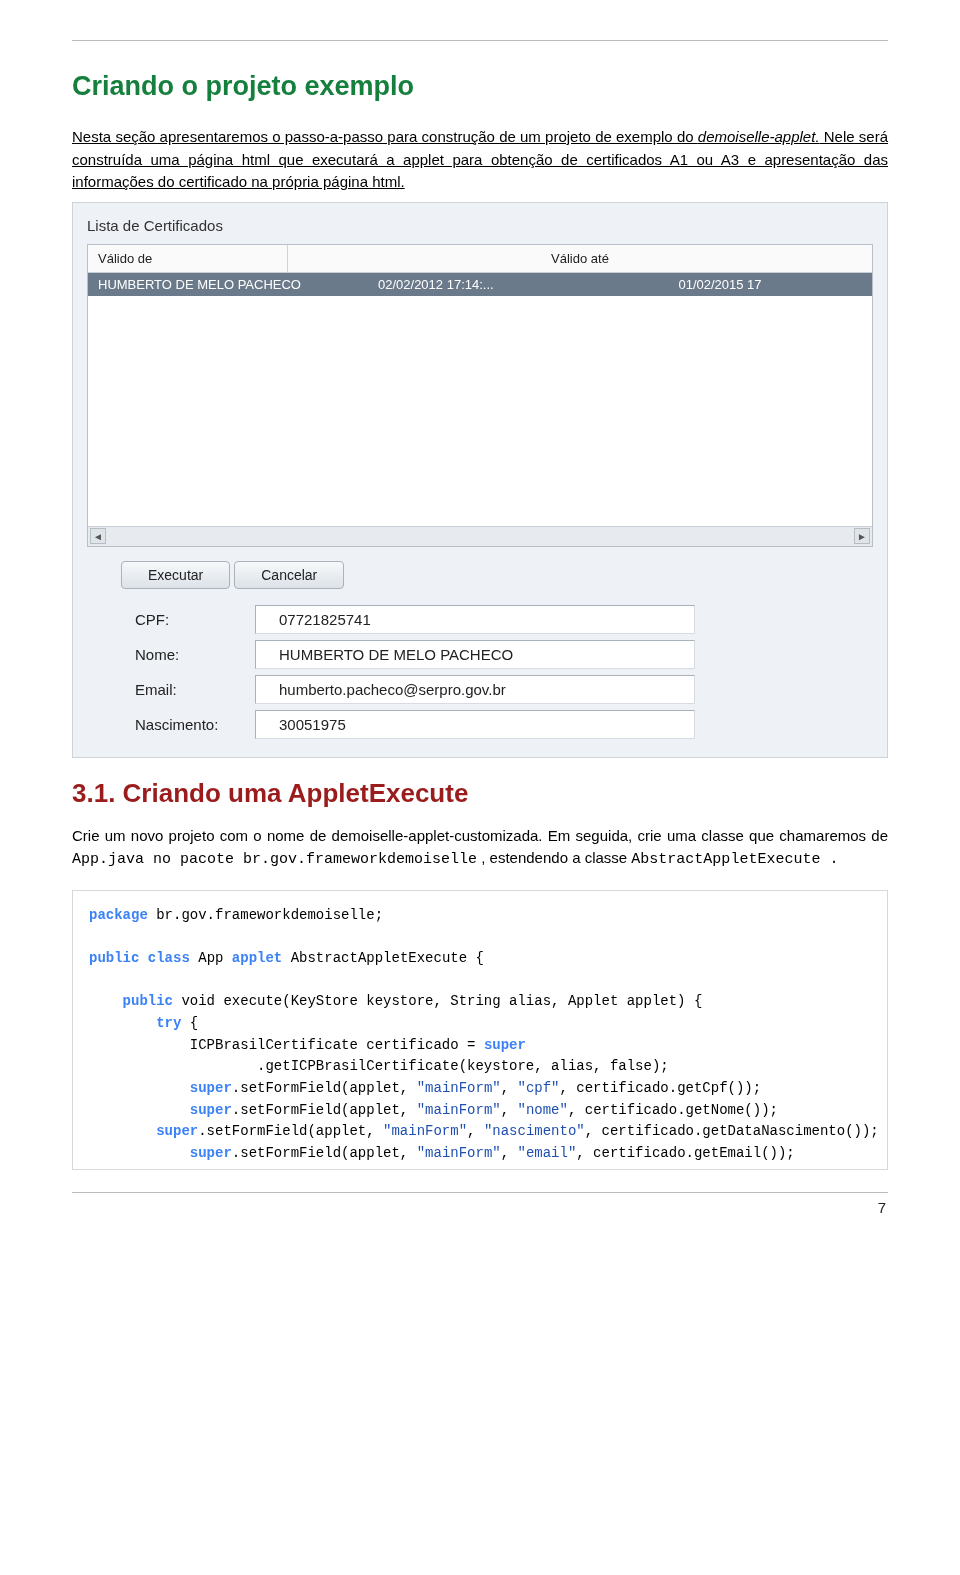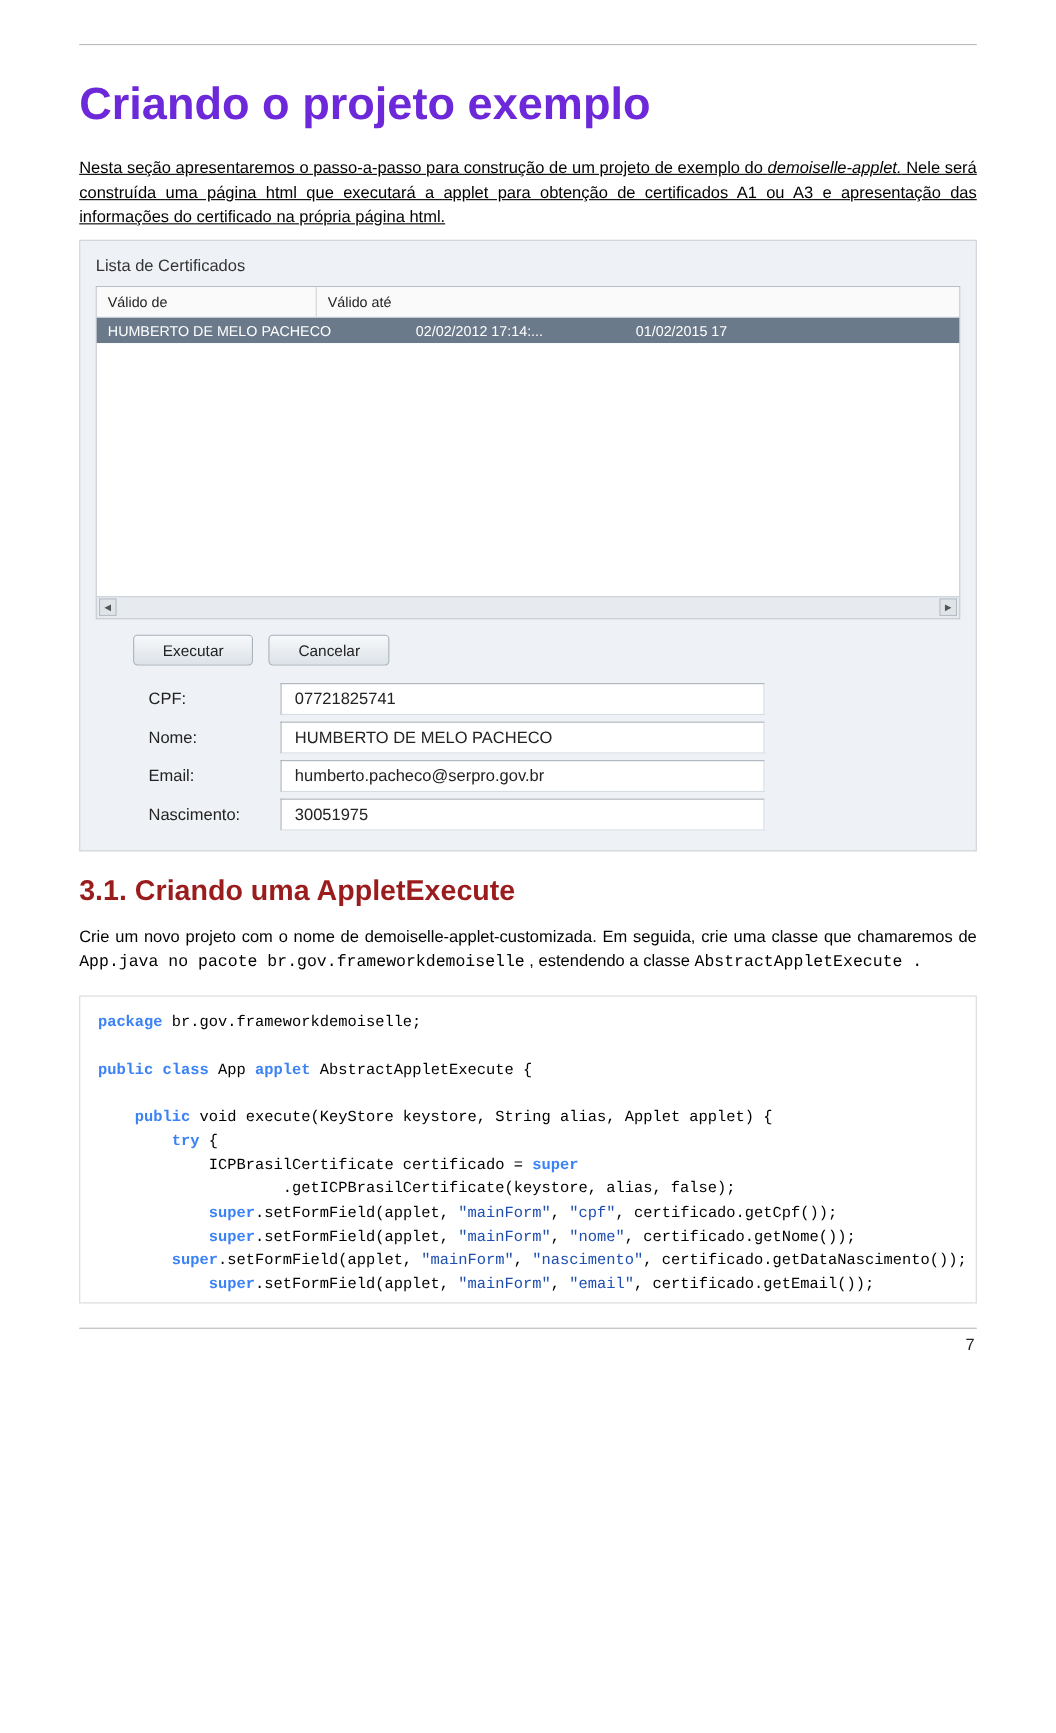--- a/index.html
+++ b/index.html
@@ -11,22 +11,22 @@
     width: 960px;
   }
   .page {
     padding: 40px 72px 20px 72px;
   }
   .top-rule {
     border-top: 1px solid #bbb;
     margin-bottom: 30px;
   }
   h1.title {
-    color: #6d28d9;
-    font-size: 41px;
+    color: #15803d;
+    font-size: 27px;
     font-weight: bold;
     margin: 4px 0 24px 0;
   }
   p.intro {
     font-size: 15px;
     line-height: 1.5;
     text-align: justify;
     margin: 0 0 8px 0;
     text-decoration: underline;
   }
@@ -55,21 +55,21 @@
     border-bottom: 1px solid #c9ced4;
   }
   .cert-head div {
     padding: 6px 10px;
     font-size: 13px;
     color: #222;
     border-right: 1px solid #d0d5db;
   }
   .col-a { flex: 0 0 280px; }
   .col-b { flex: 0 0 200px; }
-  .col-c { flex: 1; border-right: 0 !important; }
+  .col-c { flex: 1; border-right: 0 !important; text-align: center; }
   .cert-row {
     display: flex;
     background: #6b7a8a;
     color: #fff;
     font-size: 13px;
   }
   .cert-row div { padding: 4px 10px; }
   .cert-body-empty { height: 230px; background: #fff; }
   .hscroll {
     display: flex;
@@ -84,21 +84,21 @@
     width: 16px; height: 16px;
     background: #dfe4e9;
     border: 1px solid #b6bdc5;
     display: flex; align-items:center; justify-content:center;
     font-size: 10px; color: #555;
   }
   .hscroll .track { flex: 1; height: 16px; background: #e7ebef; }
   .dlg-buttons {
     margin: 14px 0 16px 34px;
     display: flex;
-    gap: 14px;
+    gap: 4px;
   }
   .dlg-btn {
     background: linear-gradient(#f7f9fb, #dce2e8);
     border: 1px solid #aab2bb;
     border-radius: 4px;
     padding: 5px 26px;
     font-size: 14px;
     color: #222;
   }
   .fields {
@@ -110,21 +110,21 @@
     font-size: 15px;
     width: 560px;
   }
   .fld-label { color: #222; padding: 6px 0; }
   .fld-input {
     background: #fff;
     border-top: 1px solid #a9b1ba;
     border-left: 1px solid #a9b1ba;
     border-right: 1px solid #d7dce2;
     border-bottom: 1px solid #d7dce2;
-    padding: 5px 12px;
+    padding: 5px 23px;
     color: #222;
     font-size: 15px;
   }
   .caption {
     font-size: 15px;
     font-weight: bold;
     margin: 18px 0 14px 0;
   }
   h2.sec {
     color: #9a1c1c;

